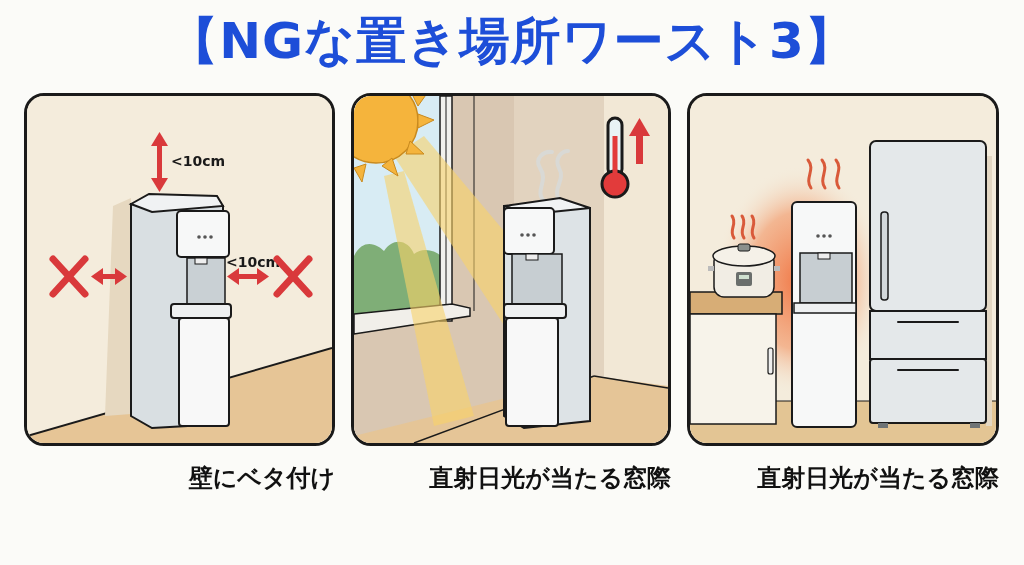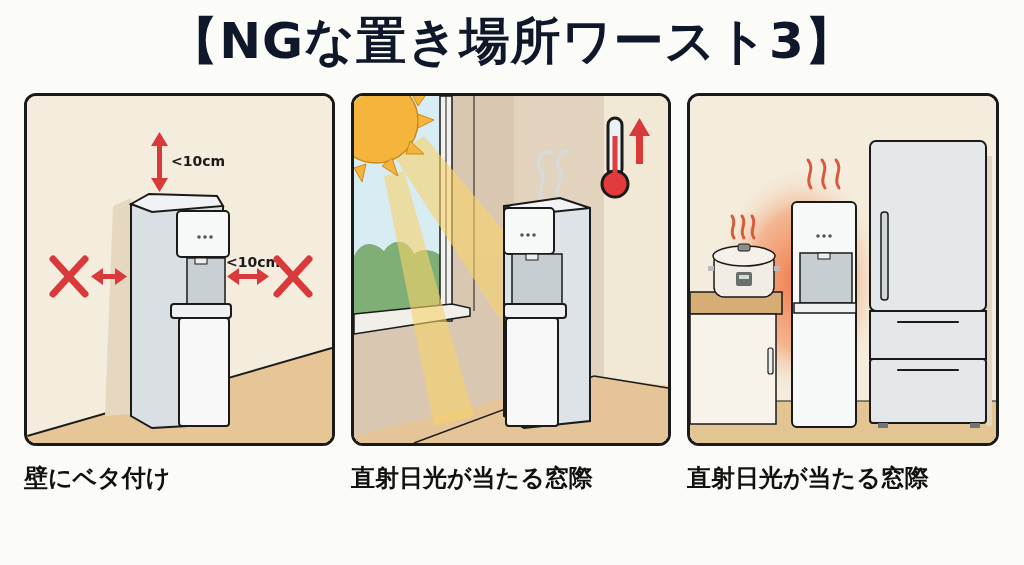--- a/index.html
+++ b/index.html
@@ -1,20 +1,20 @@
 <!DOCTYPE html>
 <html><head>
 <meta charset="utf-8">
 <style>
   html,body{margin:0;padding:0;}
   body{width:1024px;height:565px;background:#fbfbf8;overflow:hidden;position:relative;font-family:"DejaVu Sans","Liberation Sans",sans-serif;}
-  .title{position:absolute;left:0;top:6px;width:1024px;text-align:center;font-size:50px;font-weight:bold;color:#0f172a;letter-spacing:1px;line-height:70px;}
-  .panel{position:absolute;top:93px;height:353px;border:3px solid #1a1a1a;border-radius:12px;overflow:hidden;box-sizing:border-box;background:#f3ead9;}
+  .title{position:absolute;left:0;top:6px;width:1024px;text-align:center;font-size:50px;font-weight:bold;color:#1d4ed8;letter-spacing:1px;line-height:70px;}
+  .panel{position:absolute;top:93px;height:353px;border:3px solid #1a1a1a;border-radius:20px;overflow:hidden;box-sizing:border-box;background:#f3ead9;}
   .panel svg{position:absolute;left:0;top:0;}
-  .caption{position:absolute;top:460px;font-size:24px;font-weight:bold;color:#111;text-align:left;line-height:36px;}
+  .caption{position:absolute;top:460px;font-size:24px;font-weight:bold;color:#111;text-align:right;line-height:36px;}
   .lbl{font-family:"DejaVu Sans",sans-serif;font-weight:bold;font-size:14px;fill:#1a1a1a;}
 </style>
 </head>
 <body>
 
 <div class="title">【NGな置き場所ワースト3】</div>
 
 <div class="panel" style="left:24px;width:311px;">
   <svg width="305" height="347" viewBox="0 0 305 347">
 

